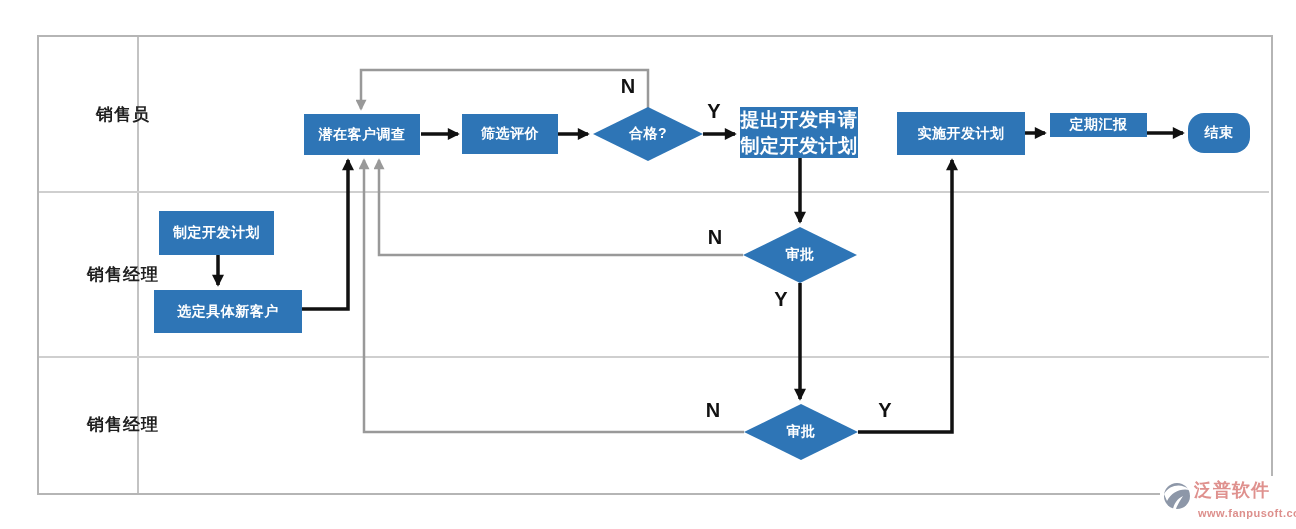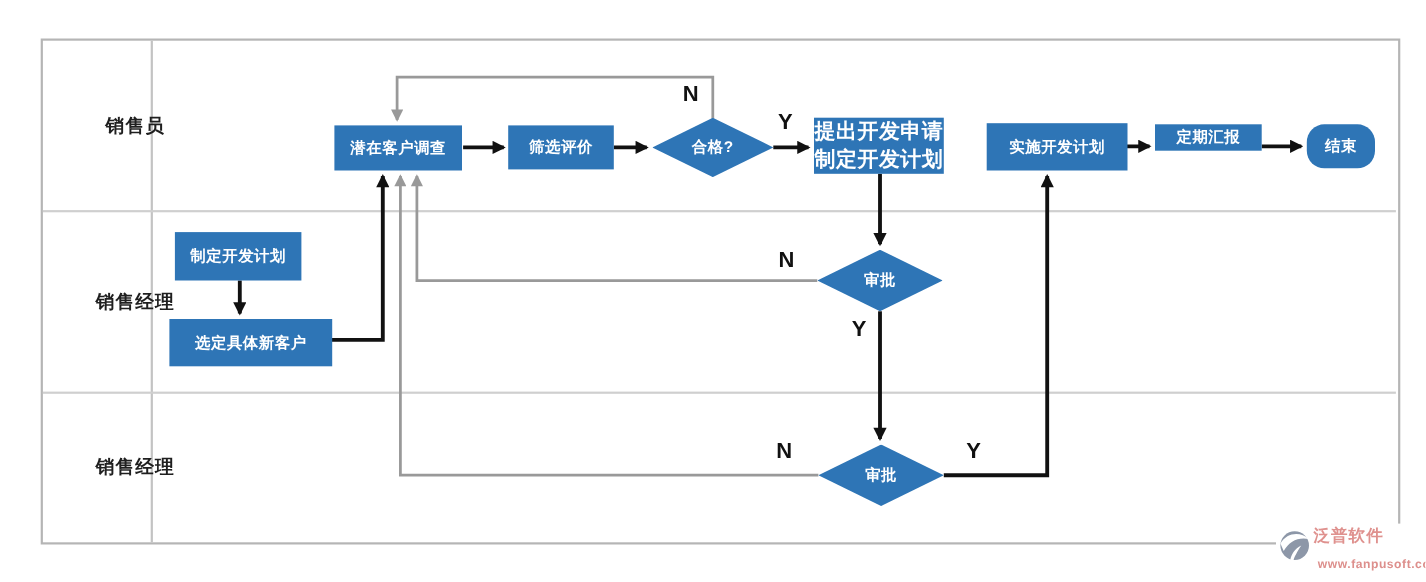--- a/index.html
+++ b/index.html
@@ -37,21 +37,21 @@
   .ny{
     position:absolute;width:24px;height:26px;font-size:20px;font-weight:700;color:#111111;
     text-align:center;z-index:5;
   }
   
   .logo{
     position:absolute;left:1160px;top:476px;width:136px;height:53px;background:#ffffff;z-index:6;
   }
   .logo-icon{position:absolute;left:3px;top:6px;}
   .logo-text{
-    position:absolute;left:34px;top:2px;font-size:15px;font-weight:700;color:#df918e;
+    position:absolute;left:34px;top:2px;font-size:18px;font-weight:700;color:#df918e;
     letter-spacing:1px;white-space:nowrap;
   }
   .logo-url{
     position:absolute;left:38px;top:31px;font-size:11px;font-weight:700;color:#dd8f8c;
     letter-spacing:0.5px;white-space:nowrap;
   }
 </style>
 </head>
 <body>
 

